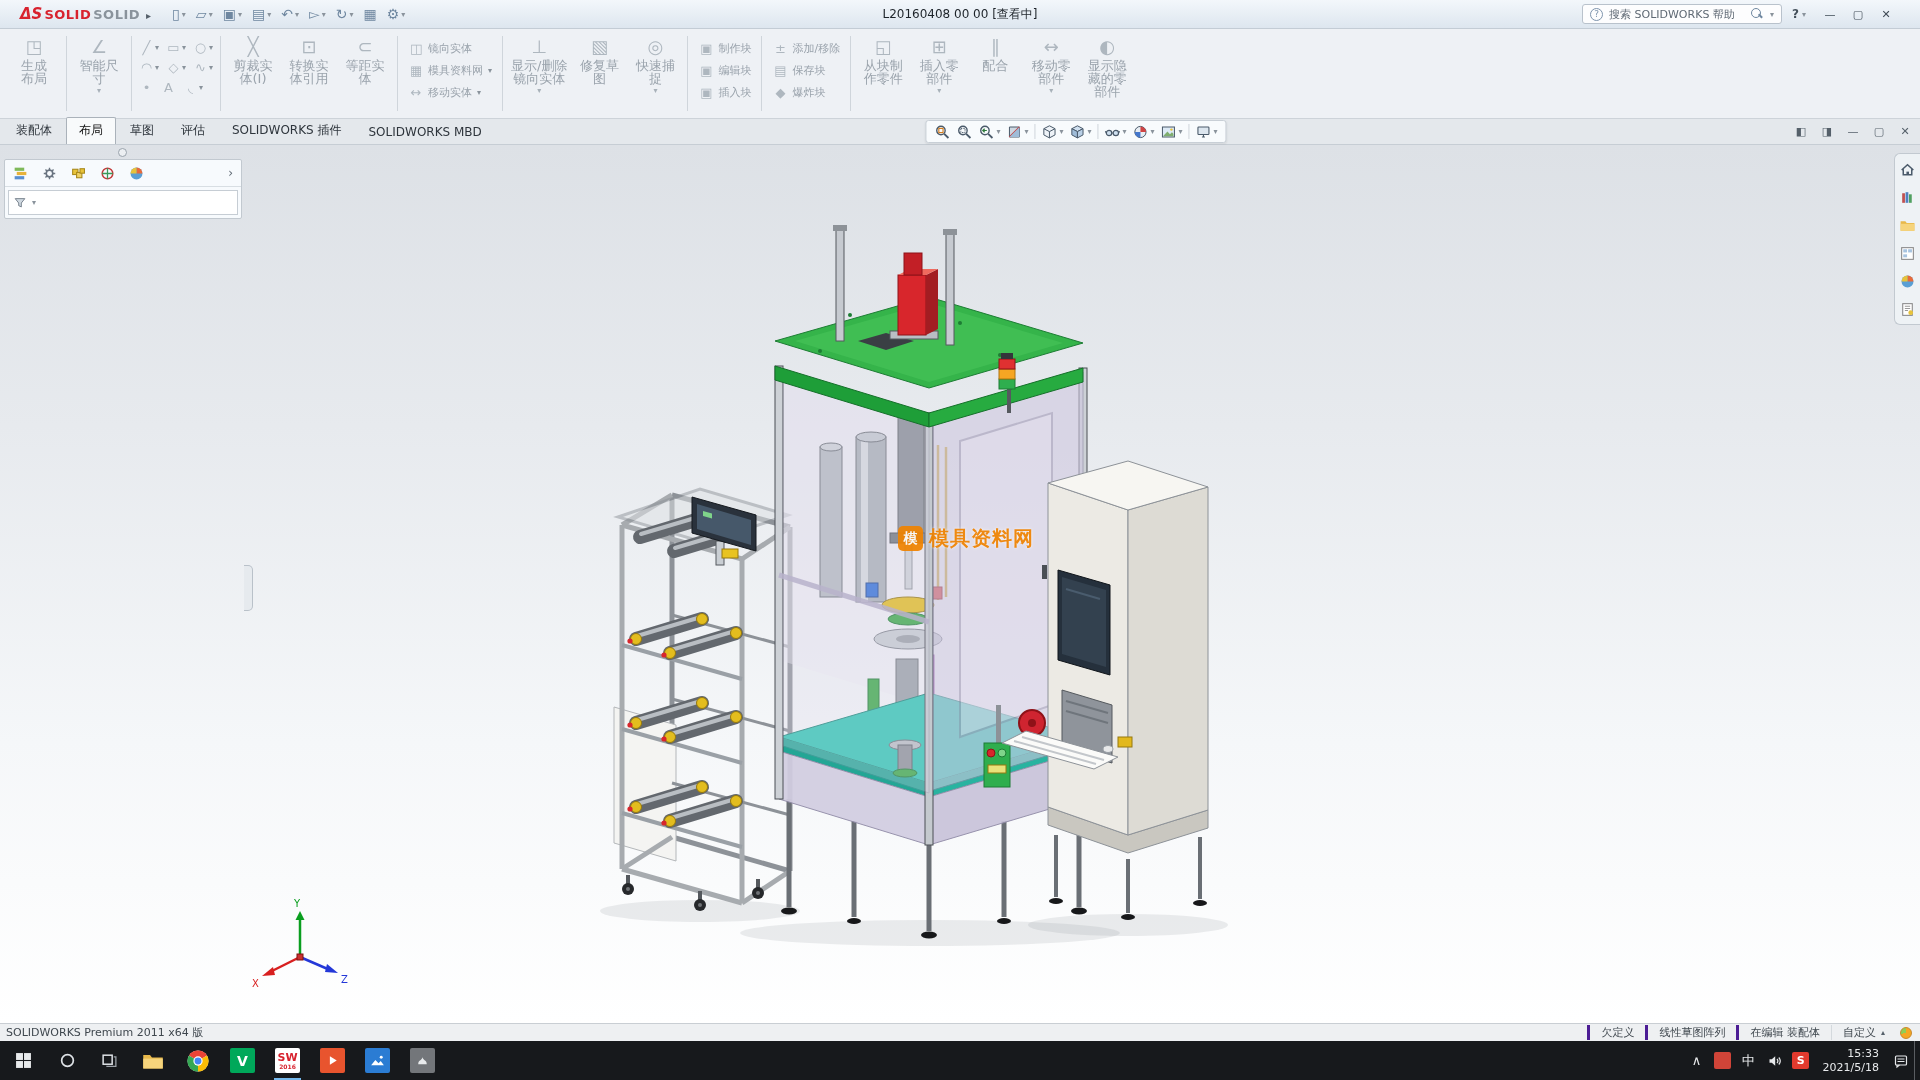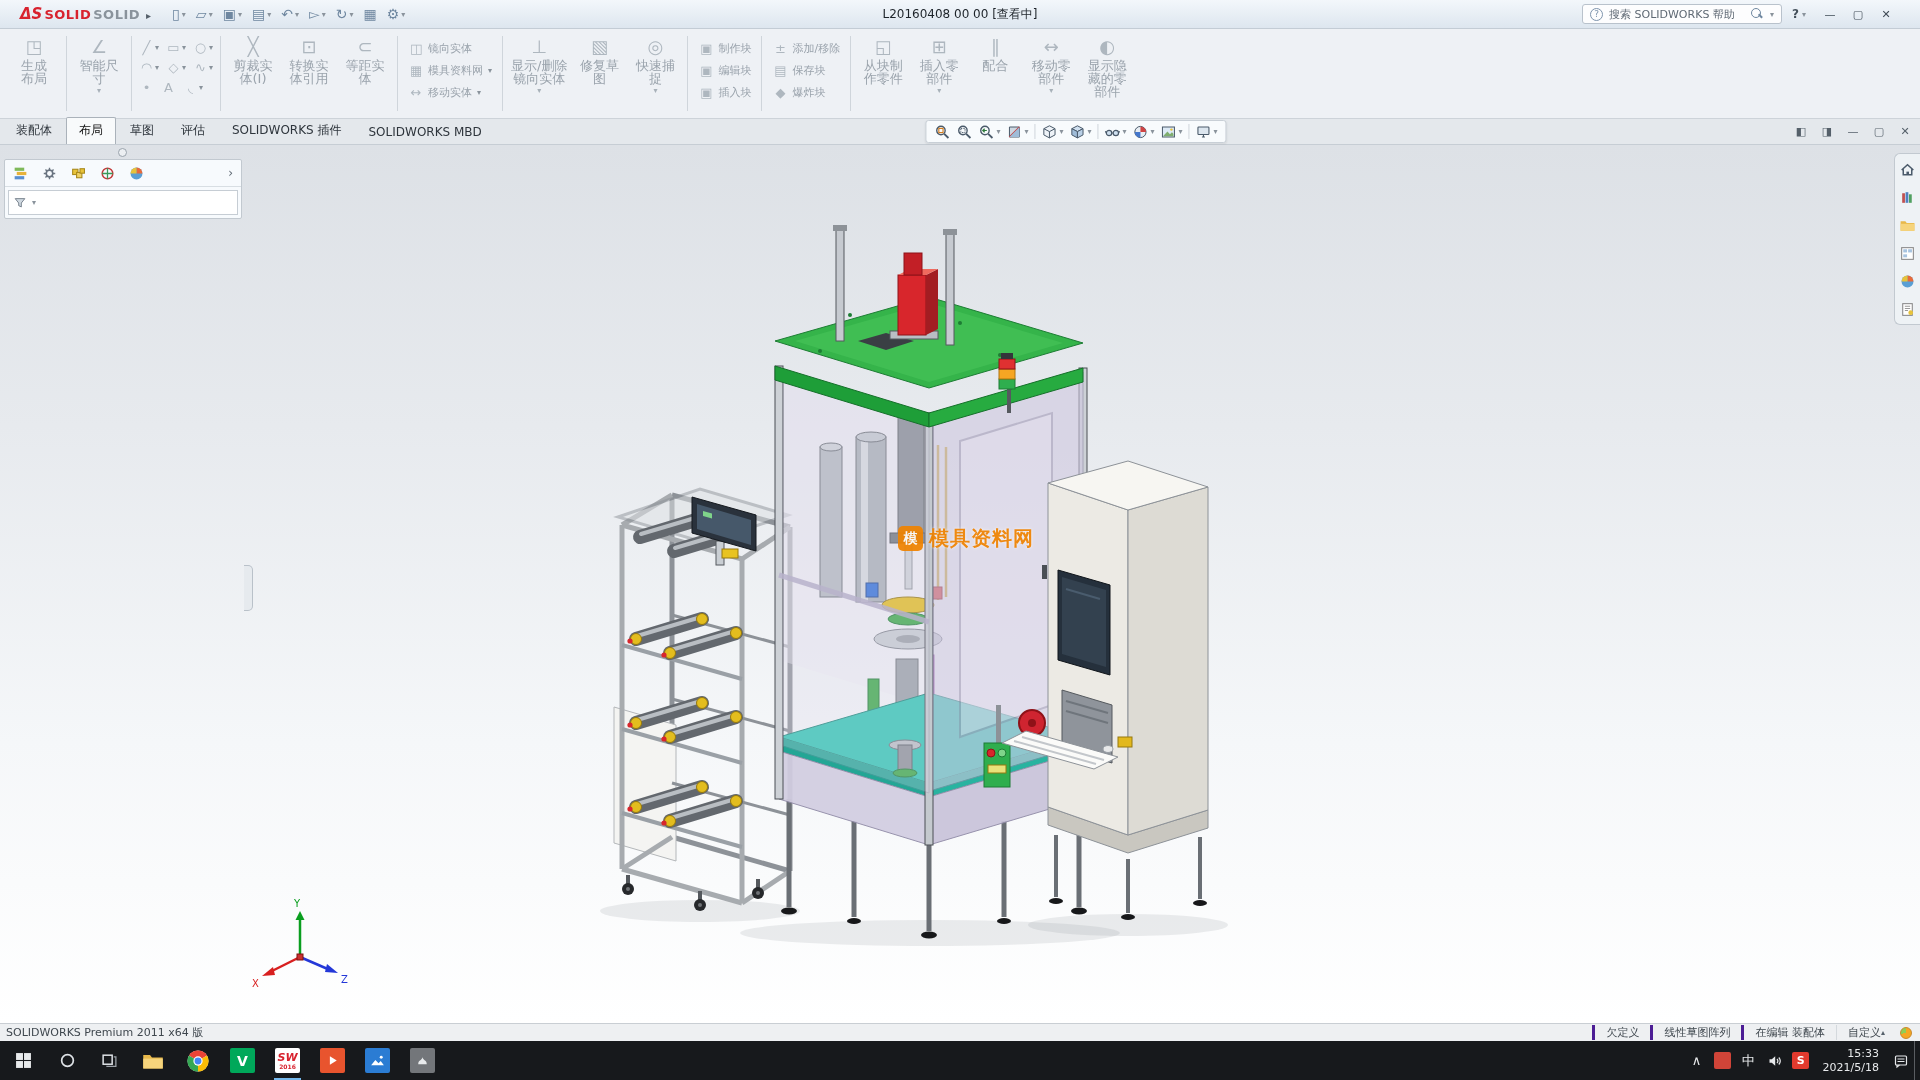--- a/index.html
+++ b/index.html
@@ -73,41 +73,41 @@
 .tp-tab{width:20px;height:20px;display:flex;align-items:center;justify-content:center;border-radius:2px}
 .watermark{position:absolute;left:898px;top:380px;display:flex;align-items:center;gap:6px;opacity:.92;pointer-events:none}
 .wm-badge{width:25px;height:25px;border-radius:5px;background:#f08300;color:#fff;display:flex;align-items:center;justify-content:center;font-size:14px;font-weight:bold}
 .wm-text{color:#f08300;font-size:20px;font-weight:bold;letter-spacing:1px;text-shadow:0 0 3px rgba(255,255,255,.9)}
 
 
 .statusbar{height:18px;background:#eef0f2;border-top:1px solid #c9ced3;display:flex;align-items:center;font-size:11px;color:#3f474e;padding:0 4px;flex:none}
 .sb-left{padding-left:2px;white-space:nowrap}
 .sb-right{margin-left:auto;display:flex;align-items:center}
 .sb-item{padding:0 11px;border-left:3px solid #4c1d95;white-space:nowrap}
-.sb-custom{padding:0 11px;border-left:1px solid #d4d9dd;display:flex;align-items:center;white-space:nowrap}
+.sb-custom{padding:0 11px;border-left:1px solid #d4d9dd;display:flex;gap:5px;align-items:center;white-space:nowrap}
 .sb-custom .up{font-size:8px;color:#55606a}
 .sb-donut{width:12px;height:12px;border-radius:50%;background:conic-gradient(#f5a623 0 72%,#8fcf55 72% 100%);border:1px solid #c8882a;margin:0 4px}
 
 
 .taskbar{height:39px;background:#17191c;display:flex;align-items:center;color:#e8eaec;flex:none}
 .tb-start{width:46px;height:39px;display:flex;align-items:center;justify-content:center}
 .tb-start svg{width:17px;height:17px}
 .tb-search{width:356px;height:31px;background:#3b3e43;border:1px solid #6b6f75;display:flex;align-items:center;gap:9px;padding:0 11px;color:#c3c7cc;font-size:12px;white-space:nowrap}
 .tb-search .mag::before{border-color:#c3c7cc}
 .tb-search .mag::after{background:#c3c7cc}
 .tb-circle,.tb-taskview{width:42px;height:39px;display:flex;align-items:center;justify-content:center}
 .tb-circle svg,.tb-taskview svg{width:17px;height:17px}
 .tb-apps{display:flex;align-items:center;height:39px}
 .tb-app{width:45px;height:39px;display:flex;align-items:center;justify-content:center;position:relative}
 .tb-app.open::after{content:"";position:absolute;bottom:0;left:9px;right:9px;height:2px;background:#76b9ed}
 .tb-ic svg{width:24px;height:24px;display:block}
 .tile{width:25px;height:25px;border-radius:2px;display:flex;align-items:center;justify-content:center;font-weight:bold;font-size:14px}
 .tile-ic svg{width:17px;height:17px;display:block}
 .sw-tile{background:#fff;flex-direction:column;gap:0}
-.sw-l1{font-size:11px;color:#d8222e;font-weight:bold;line-height:11px;font-style:italic}
+.sw-l1{font-size:11px;color:#d8222e;font-weight:bold;line-height:11px;}
 .sw-l2{font-size:6px;color:#d8222e;line-height:7px}
 .tb-tray{margin-left:auto;display:flex;align-items:center;height:39px}
 .tray-item{min-width:26px;height:39px;display:flex;align-items:center;justify-content:center;font-size:13px;padding:0 2px}
 .tray-g{color:#e8eaec;font-size:13px}
 .tray-tile{width:17px;height:17px;border-radius:2px;display:flex;align-items:center;justify-content:center;font-size:11px;font-weight:bold}
 .tray-ic svg{width:16px;height:16px;display:block}
 .tray-clock{display:flex;flex-direction:column;align-items:flex-end;justify-content:center;font-size:11px;line-height:14px;padding:0 9px}
 .tray-action svg{width:16px;height:16px;display:block}
 .tray-sliver{width:6px;height:39px;border-left:1px solid #5a5d61}
 </style>

